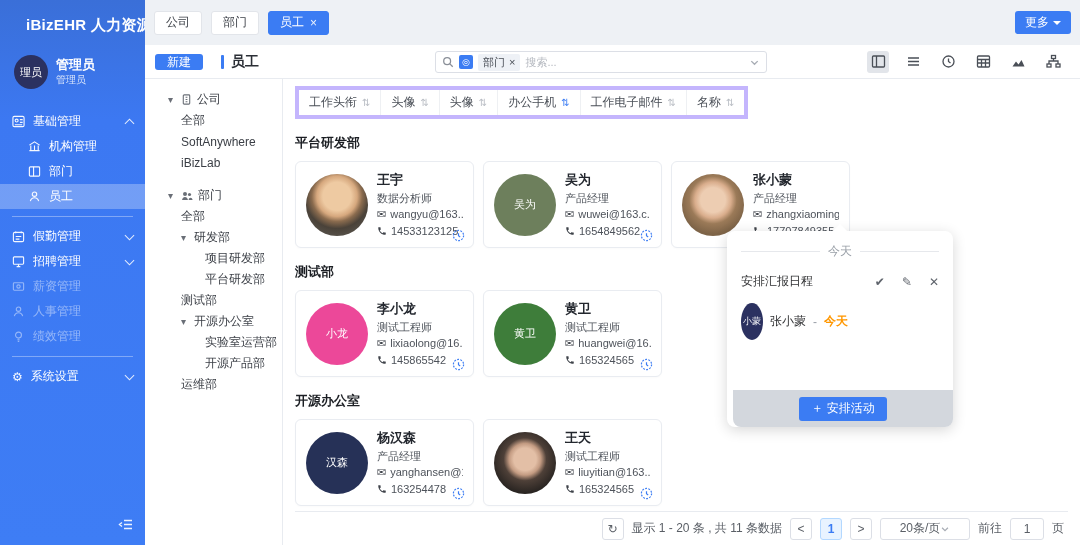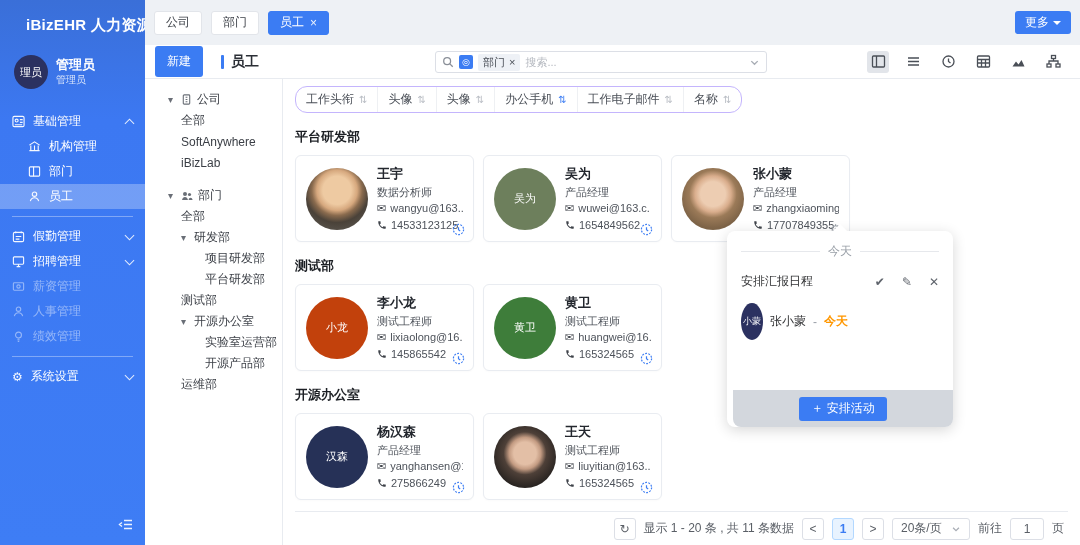--- a/index.html
+++ b/index.html
@@ -39,21 +39,21 @@
     border-radius:3px; font-size:12px; display:flex; align-items:center; gap:4px; cursor:pointer;
     font-family:inherit; }
   .more-btn .tri { width:0; height:0; border-left:4px solid transparent; border-right:4px solid transparent;
     border-top:4px solid #fff; }
 
   
   .main { position:absolute; left:145px; top:45px; right:0; bottom:0; background:#fff;
     display:flex; flex-direction:column; }
   .toolbar { height:34px; flex:none; border-bottom:1px solid #e8ebf0; display:flex; align-items:center;
     padding:0 10px; position:relative; }
-  .new-btn { height:31px; padding:0 12px; background:#3b7cf3; color:#fff; border:none; border-radius:3px;
+  .new-btn { height:16px; padding:0 12px; background:#3b7cf3; color:#fff; border:none; border-radius:3px;
     font-size:12px; cursor:pointer; font-family:inherit; }
   .view-title { display:flex; align-items:center; gap:7px; margin-left:18px; font-size:14px;
     font-weight:bold; color:#2b2f36; }
   .view-title .bar { width:3px; height:14px; background:#3b7cf3; border-radius:1px; }
   .search { position:absolute; left:290px; top:6px; width:332px; height:22px; border:1px solid #dcdfe6;
     border-radius:3px; display:flex; align-items:center; gap:5px; padding:0 6px; background:#fff; }
   .search .chip { width:14px; height:14px; background:#3b7cf3; border-radius:2px; color:#fff;
     font-size:9px; display:flex; align-items:center; justify-content:center; }
   .search .tag { background:#eef1f6; border-radius:2px; padding:1px 5px; font-size:11px; color:#4a4f57;
     display:flex; gap:4px; align-items:center; }
@@ -70,21 +70,21 @@
   .tree { width:138px; flex:none; border-right:1px solid #e8ebf0; padding:10px 0 0 14px; overflow:hidden; }
   .tnode { display:flex; align-items:center; gap:5px; height:21px; font-size:12px; color:#3a3e45; cursor:pointer; white-space:nowrap; }
   .tnode .caret { color:#6a6f77; font-size:10px; width:8px; }
   .tnode.lv1 { padding-left:22px; }
   .tnode.lv1c { padding-left:9px; }
   .tnode.lv2 { padding-left:46px; }
   .tree .gap { height:12px; }
 
   
   .content { flex:1; display:flex; flex-direction:column; padding:7px 12px 0; position:relative; min-width:0; }
-  .sortbar { display:inline-flex; border:1px solid #c4b5fd; border-radius:12px; align-self:flex-start; background:#fff; }
+  .sortbar { display:inline-flex; border:4px solid #c4b5fd; border-radius:0; align-self:flex-start; background:#fff; }
   .sort-item { padding:4px 10px; font-size:12px; color:#4a4f57; display:flex; gap:5px; align-items:center;
     border-left:1px solid #eef0f3; cursor:pointer; }
   .sort-item:first-child { border-left:none; }
   .sort-item .arr { color:#b9bdc4; font-size:10px; }
   .sort-item.active .arr { color:#3b7cf3; }
   .group-title { font-weight:bold; font-size:13px; color:#1c1f24; margin:15px 0 9px; }
   .cards { display:flex; gap:9px; }
   .card { width:179px; height:87px; border:1px solid #e9ecf1; border-radius:6px; background:#fff;
     position:relative; display:flex; align-items:center; gap:9px; padding:10px; box-shadow:0 1px 2px rgba(0,0,0,.02); }
   .avatar { width:62px; height:62px; border-radius:50%; flex:none; color:#fff; font-size:11px;
@@ -118,21 +118,21 @@
     display:flex; align-items:center; justify-content:center;margin-left:6px; }
   .popup-foot button { height:24px; padding:0 12px; background:#3b7cf3; color:#fff; border:none;
     border-radius:3px; font-size:12px; cursor:pointer; font-family:inherit; }
 
   
   .pagebar { margin-top:auto; border-top:1px solid #e8ebf0; height:34px; flex:none; display:flex;
     align-items:center; justify-content:flex-end; gap:8px; font-size:12px; color:#5a5f66; padding-right:4px; }
   .pg-box { min-width:22px; height:22px; border:1px solid #dcdfe6; border-radius:3px; background:#fff;
     display:flex; align-items:center; justify-content:center; padding:0 4px; cursor:pointer; color:#5a5f66; }
   .pg-box.cur { background:#e8f3ff; border-color:#b3d8ff; color:#3b7cf3; font-weight:bold; }
-  .pg-select { width:78px; justify-content:space-between; padding:0 8px; }
+  .pg-select { width:90px; padding:0 8px; }
   .pg-input { width:34px; }
 </style>
 </head>
 <body>
 
 <div class="sidebar">
   <div class="logo">iBizEHR 人力资源</div>
   <div class="user">
     <div class="user-avatar">
         <span>理员</span>
@@ -471,21 +471,21 @@
                 <span>17707849355</span>
               </div>
           </div>
           <span class="sched loading">⚙</span>
         </div>
       </div>
 
       <div class="group-title">测试部</div>
       <div class="cards">
         <div class="card">
-          <div class="avatar" style="background: #c2410c;">
+          <div class="avatar" style="background: #ec4899;">
               <span>小龙</span>
             </div>
           <div class="card-info">
             <div class="emp-name">李小龙</div>
             <div>测试工程师</div>
             <div class="emp-row">
                 <span class="ic">✉</span>
                 <span>lixiaolong@16...</span>
               </div>
             <div class="emp-row">
@@ -545,21 +545,21 @@
             <div class="emp-row">
                 <span class="ic">✉</span>
                 <span>yanghansen@1...</span>
               </div>
             <div class="emp-row">
                 <span class="ic">
                   <svg width="10" height="10" viewBox="0 0 24 24" fill="#3f434a">
                     <path d="M6.6 10.8c1.5 2.9 3.7 5.1 6.6 6.6l2.2-2.2c.3-.3.7-.4 1-.2 1.1.4 2.3.6 3.6.6.6 0 1 .4 1 1V20c0 .6-.4 1-1 1C10.6 21 3 13.4 3 4c0-.6.4-1 1-1h3.5c.6 0 1 .4 1 1 0 1.2.2 2.4.6 3.6.1.3 0 .7-.2 1l-2.3 2.2z"></path>
                   </svg>
                 </span>
-                <span>275866249</span>
+                <span>163254478</span>
               </div>
           </div>
           <span class="sched">
               <svg width="13" height="13" viewBox="0 0 14 14" fill="none" stroke="#3b7cf3" stroke-width="1.3">
                 <circle cx="7" cy="7" r="5.5" stroke-dasharray="2 1.4"></circle>
                 <path d="M7 4.5v2.8l1.8 1.2"></path>
               </svg>
             </span>
         </div>
         <div class="card">

